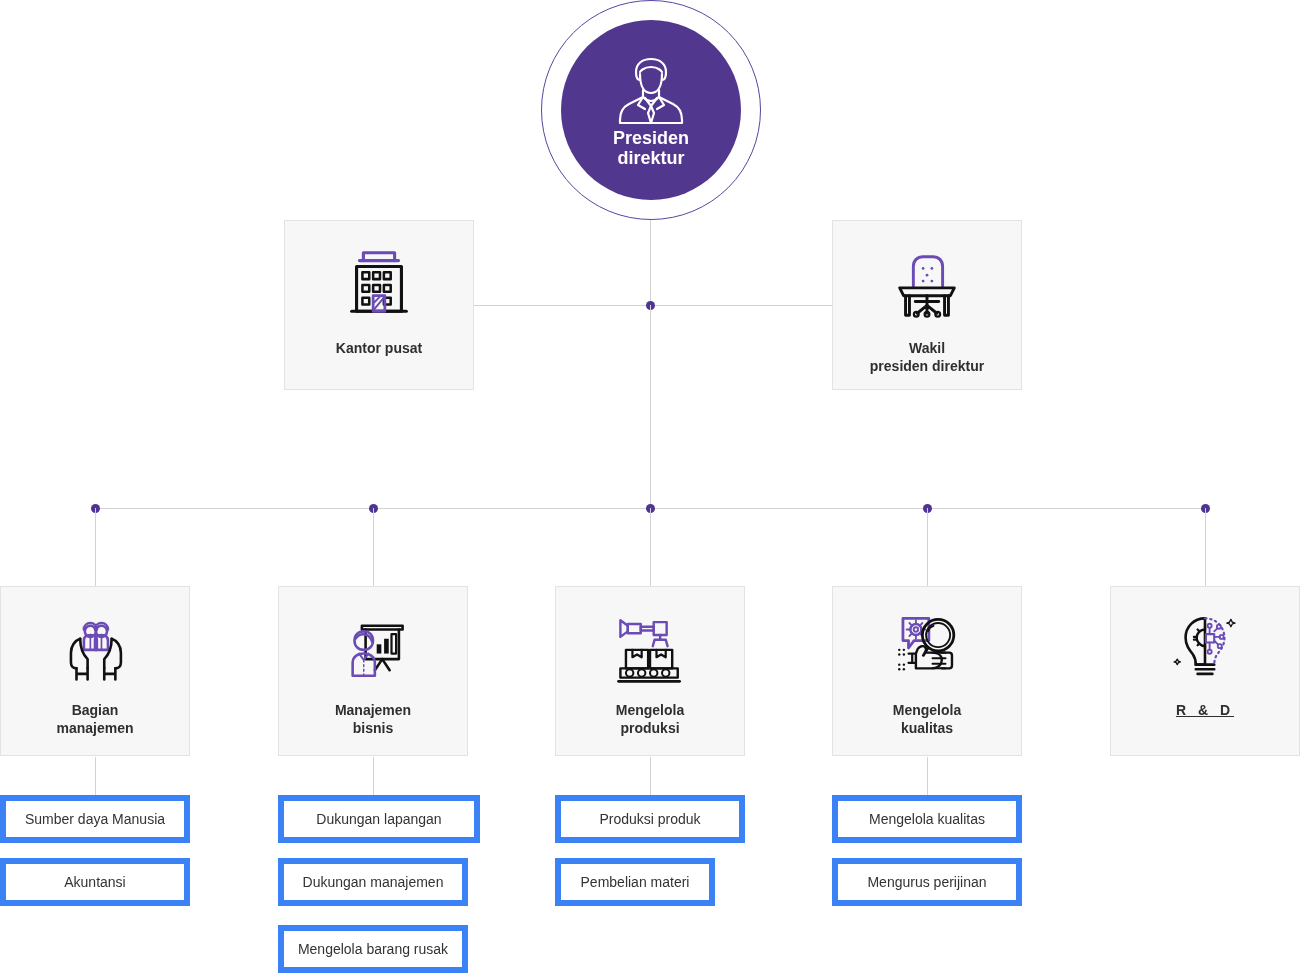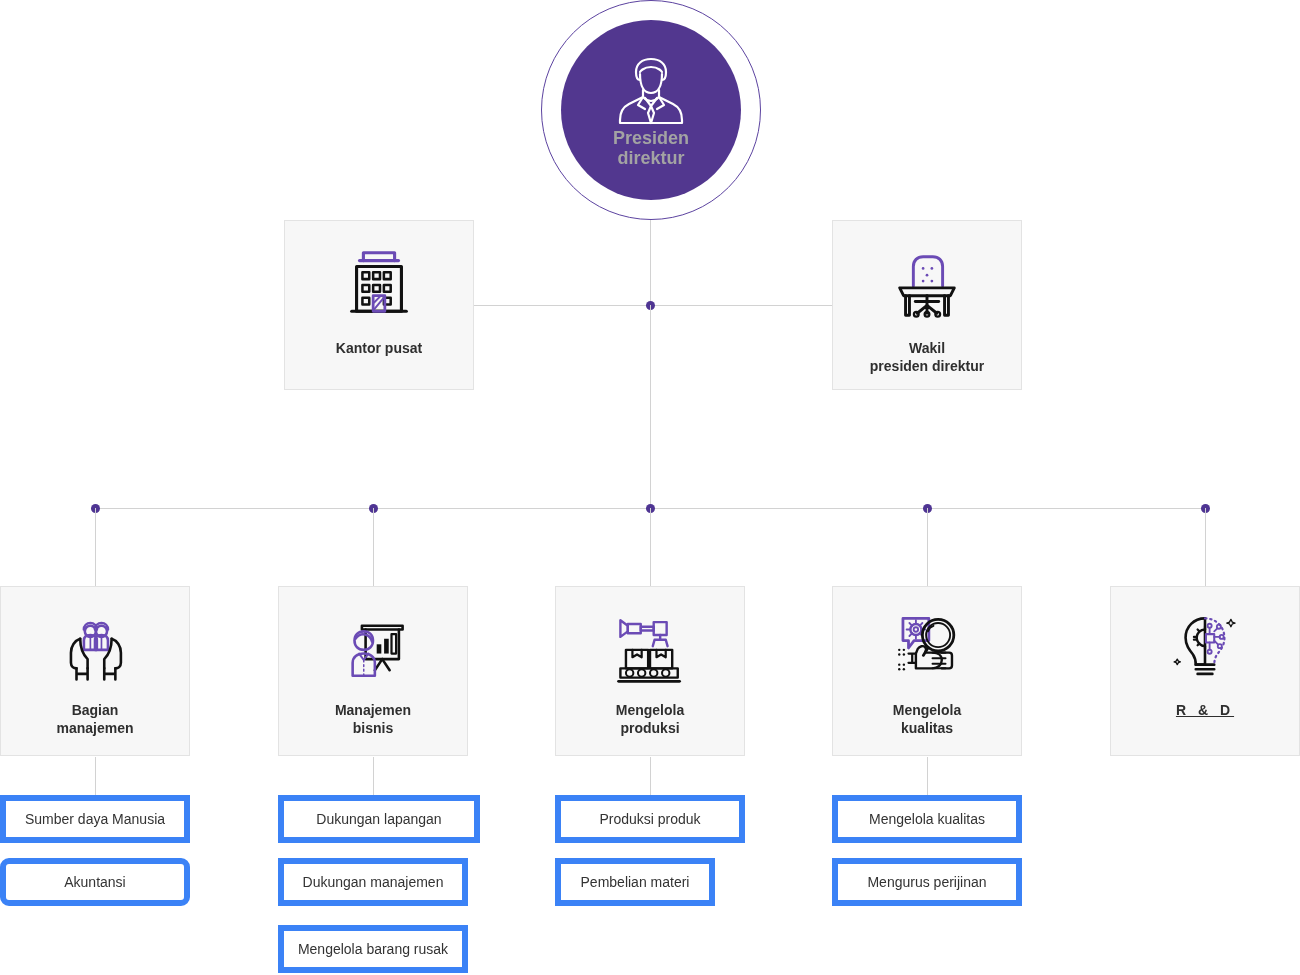--- a/index.html
+++ b/index.html
@@ -41,21 +41,21 @@
     border-radius: 50%;
     background: #52378f;
     display: flex;
     flex-direction: column;
     align-items: center;
     justify-content: center;
     padding-top: 4px;
   }
   .president-icon { width: 78px; height: 70px; display:block; margin-bottom: 2px; }
   .president-label {
-    color: #a3a3a3;
+    color: #ffffff;
     font-size: 18px;
     font-weight: bold;
     line-height: 1.12;
     text-align: center;
     white-space: pre-line;
   }
 
   
   .unit-box {
     position: absolute;
@@ -318,21 +318,21 @@
         <path d="M68 9 L69.5 12 L72.5 13 L69.5 14 L68 17 L66.5 14 L63.5 13 L66.5 12 Z" stroke="#111111" stroke-width="1.4"></path>
         <path d="M10 52 L11.2 54.2 L13.4 55 L11.2 55.8 L10 58 L8.8 55.8 L6.6 55 L8.8 54.2 Z" stroke="#111111" stroke-width="1.4"></path>
       </svg>
     </span>
     <span class="unit-label spaced">R &amp; D</span>
   </div>
 
   <div class="sub-box" style="left:0px; top:795px; width:190px;">
     <span class="sub-label">Sumber daya Manusia</span>
   </div>
-  <div class="sub-box" style="left:0px; top:858px; width:190px;border-radius:9px;">
+  <div class="sub-box" style="left:0px; top:858px; width:190px;">
     <span class="sub-label">Akuntansi</span>
   </div>
 
   <div class="sub-box" style="left:278px; top:795px; width:202px;">
     <span class="sub-label">Dukungan lapangan</span>
   </div>
   <div class="sub-box" style="left:278px; top:858px; width:190px;">
     <span class="sub-label">Dukungan manajemen</span>
   </div>
   <div class="sub-box" style="left:555px; top:795px; width:190px;">

